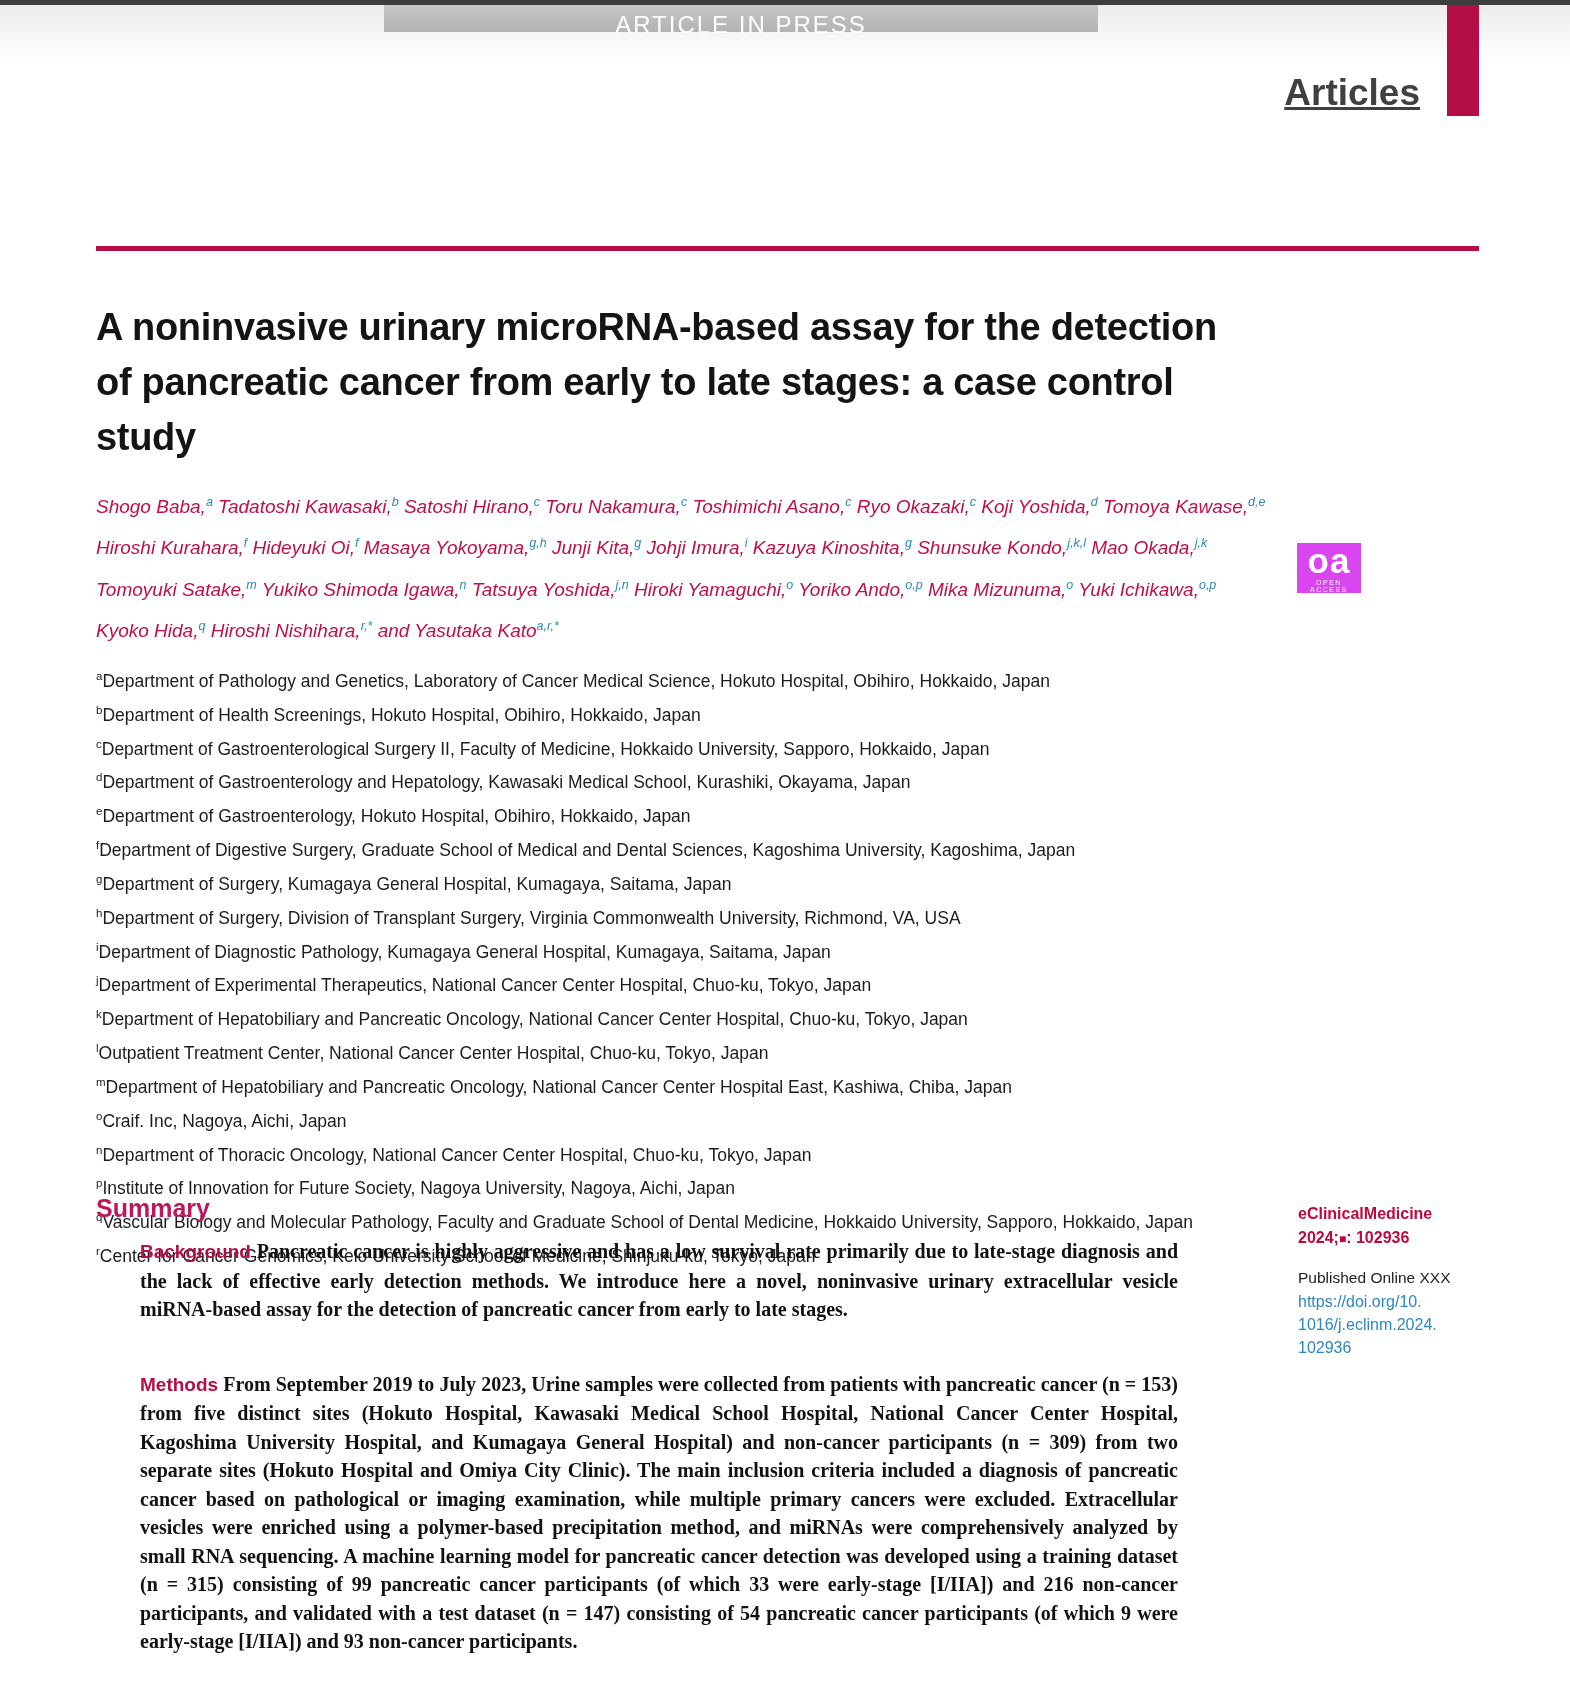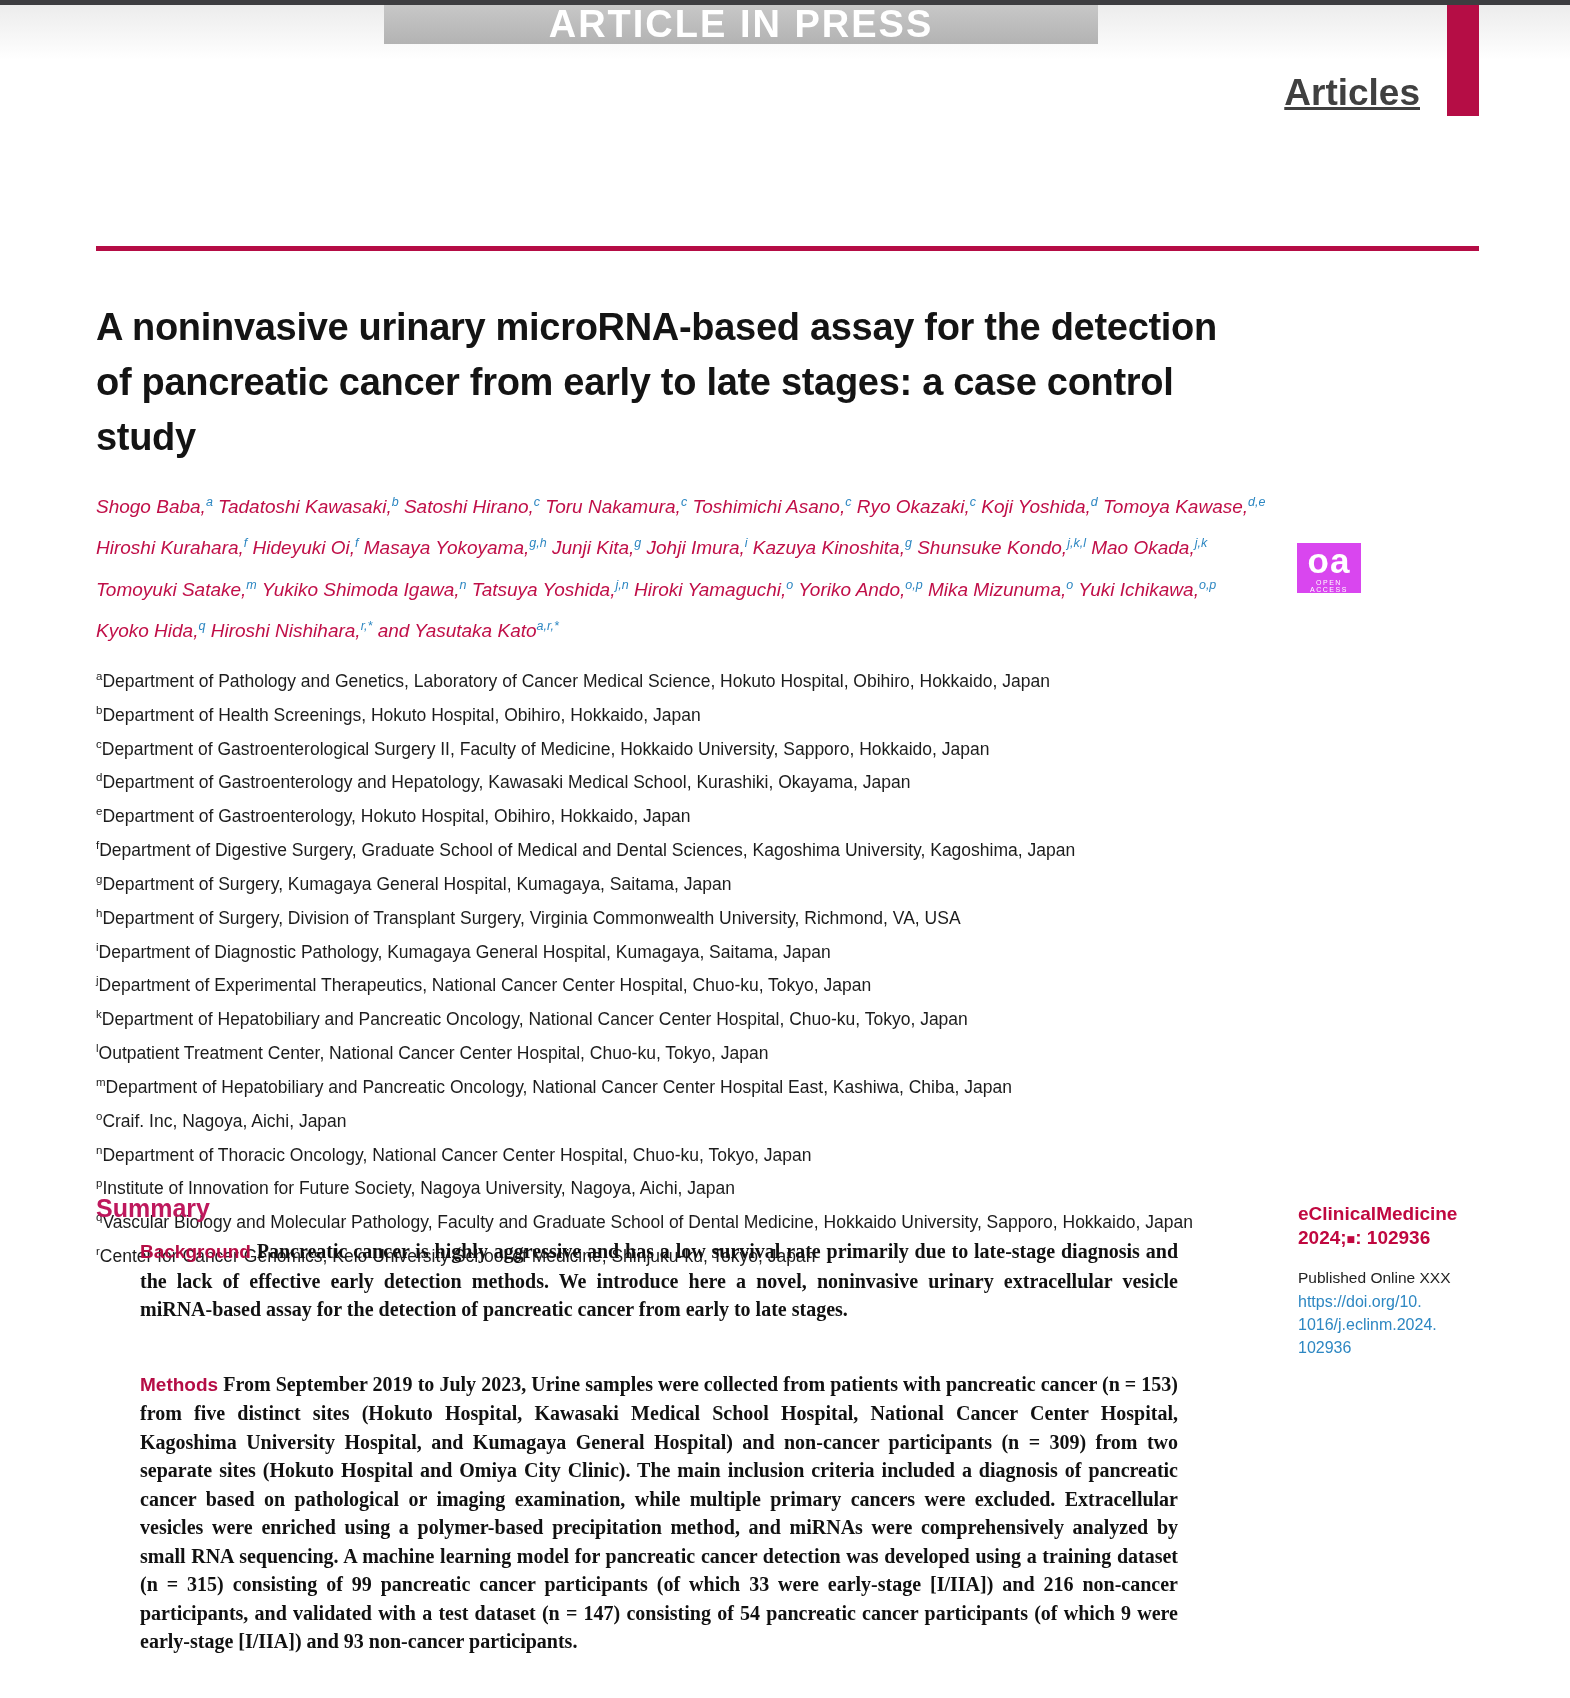--- a/index.html
+++ b/index.html
@@ -5,23 +5,23 @@
   * { margin:0; padding:0; box-sizing:border-box; }
   html,body { background:#ffffff; }
   .page {
     position:relative; width:1570px; height:1698px; background:#ffffff;
     font-family:"Liberation Sans", sans-serif; overflow:hidden;
   }
   .top-strip { position:absolute; left:0; top:0; width:1570px; height:5px; background:#3d3d40; }
   .top-fade  { position:absolute; left:0; top:5px; width:1570px; height:55px;
                background:linear-gradient(#ececec, #ffffff); }
   .press-banner {
-    position:absolute; left:384px; top:5px; width:714px; height:39px;
+    position:absolute; left:384px; top:5px; width:714px; height:27px;
     background:linear-gradient(#c7c7c7, #b3b3b3);
-    color:#ffffff; font-weight:bold; font-size:38px; letter-spacing:2px;
+    color:#ffffff; font-weight:normal; font-size:24px; letter-spacing:2px;
     text-align:center; line-height:39px;
   }
   .red-tab { position:absolute; left:1447px; top:5px; width:32px; height:111px; background:#b50d45; }
   .articles-label {
     position:absolute; top:72px; right:150px; font-size:37px; font-weight:bold; color:#404040;text-decoration:underline;
   }
   .red-rule { position:absolute; left:96px; top:246px; width:1383px; height:5px; background:#b50d45; }
 
   .title { position:absolute; left:96px; top:300px; width:1120px;
            font-size:38px; font-weight:bold; color:#141414; line-height:55px; letter-spacing:-0.3px; }
@@ -48,21 +48,21 @@
   }
 
   .oa-logo {
     position:absolute; left:1297px; top:543px; width:64px; height:50px;
     background:#d946ef; color:#ffffff; text-align:center;
   }
   .oa-logo .oa-abbr { font-size:35px; font-weight:bold; line-height:36px; letter-spacing:1px; display:block; }
   .oa-logo .oa-label { font-size:7px; letter-spacing:1.5px; display:block; margin-top:0px; }
 
   .cite { position:absolute; left:1298px; top:1202px; width:180px; }
-  .cite .journal, .cite .citation { color:#c00840; font-weight:bold; font-size:19px; line-height:24px; }
+  .cite .journal, .cite .citation { color:#c00840; font-weight:bold; font-size:16px; line-height:24px; }
   .cite .published { color:#222; font-size:15.5px; line-height:21px; margin-top:16px; }
   .cite .doi { color:#2d87c2; font-size:16px; line-height:23px; text-decoration:none; display:block; margin-top:2px; }
   .cite .sq { font-size:0.75em; }
 </style>
 </head>
 <body>
 
 <div class="page">
   <div class="top-strip"></div>
   <div class="top-fade"></div>

